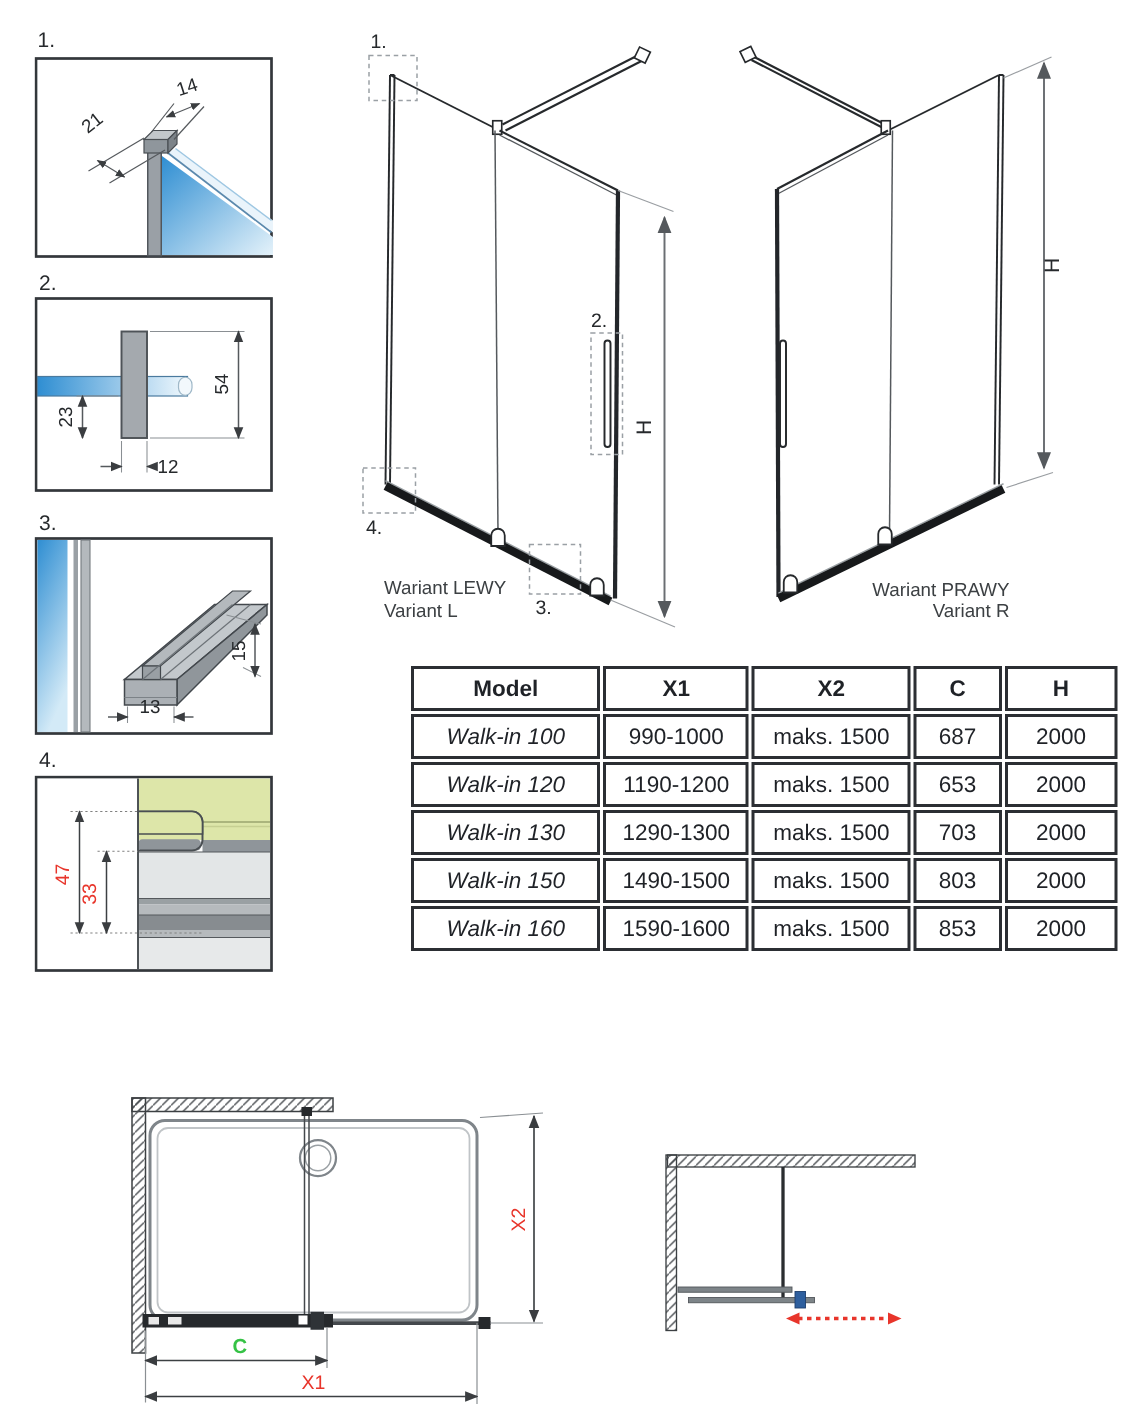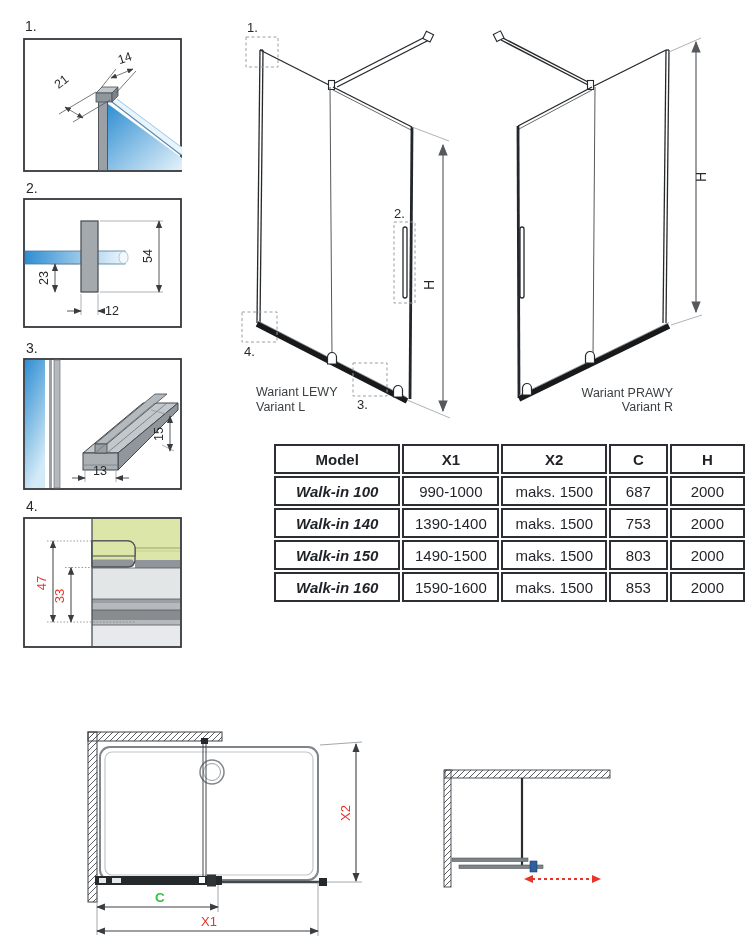--- a/index.html
+++ b/index.html
@@ -17,21 +17,21 @@
   
   .spec-table{position:absolute;left:272px;top:442px;border-collapse:separate;
               border-spacing:2px;background:#fff;}
   .spec-table th,.spec-table td{border:2px solid #2b2e33;text-align:center;
               vertical-align:middle;height:26px;padding:0 4px;font-size:15px;
               color:#1f2227;background:#fff;}
   .spec-table th{font-weight:bold;text-align:center;}
   .col-model{width:116px;} .col-x1{width:86px;} .col-x2{width:95px;}
   .col-c{width:47px;} .col-h{width:64px;}
   .th-red{color:#e43a2e;} .th-green{color:#35c245;} .th-dark{color:#23262d;}
-  .cell-model{font-weight:bold;font-style:italic;}
+  .cell-model{font-weight:normal;font-style:italic;}
 </style>
 </head>
 <body>
 
 <div id="canvas">
 
 <svg width="0" height="0" style="position:absolute">
   <defs>
     <marker id="arrD" viewBox="0 0 10 10" refX="9" refY="5" markerWidth="8" markerHeight="8" orient="auto-start-reverse">
       <path d="M0,1 L10,5 L0,9 z" fill="#3a3d40"></path>
@@ -278,24 +278,31 @@
   </thead>
   <tbody>
     <tr>
       <td class="cell-model">Walk-in 100</td>
       <td>990-1000</td>
       <td>maks. 1500</td>
       <td>687</td>
       <td>2000</td>
     </tr>
     <tr>
-      <td class="cell-model">Walk-in 140</td>
-      <td>1390-1400</td>
-      <td>maks. 1500</td>
-      <td>753</td>
+      <td class="cell-model">Walk-in 120</td>
+      <td>1190-1200</td>
+      <td>maks. 1500</td>
+      <td>653</td>
+      <td>2000</td>
+    </tr>
+    <tr>
+      <td class="cell-model">Walk-in 130</td>
+      <td>1290-1300</td>
+      <td>maks. 1500</td>
+      <td>703</td>
       <td>2000</td>
     </tr>
     <tr>
       <td class="cell-model">Walk-in 150</td>
       <td>1490-1500</td>
       <td>maks. 1500</td>
       <td>803</td>
       <td>2000</td>
     </tr>
     <tr>

